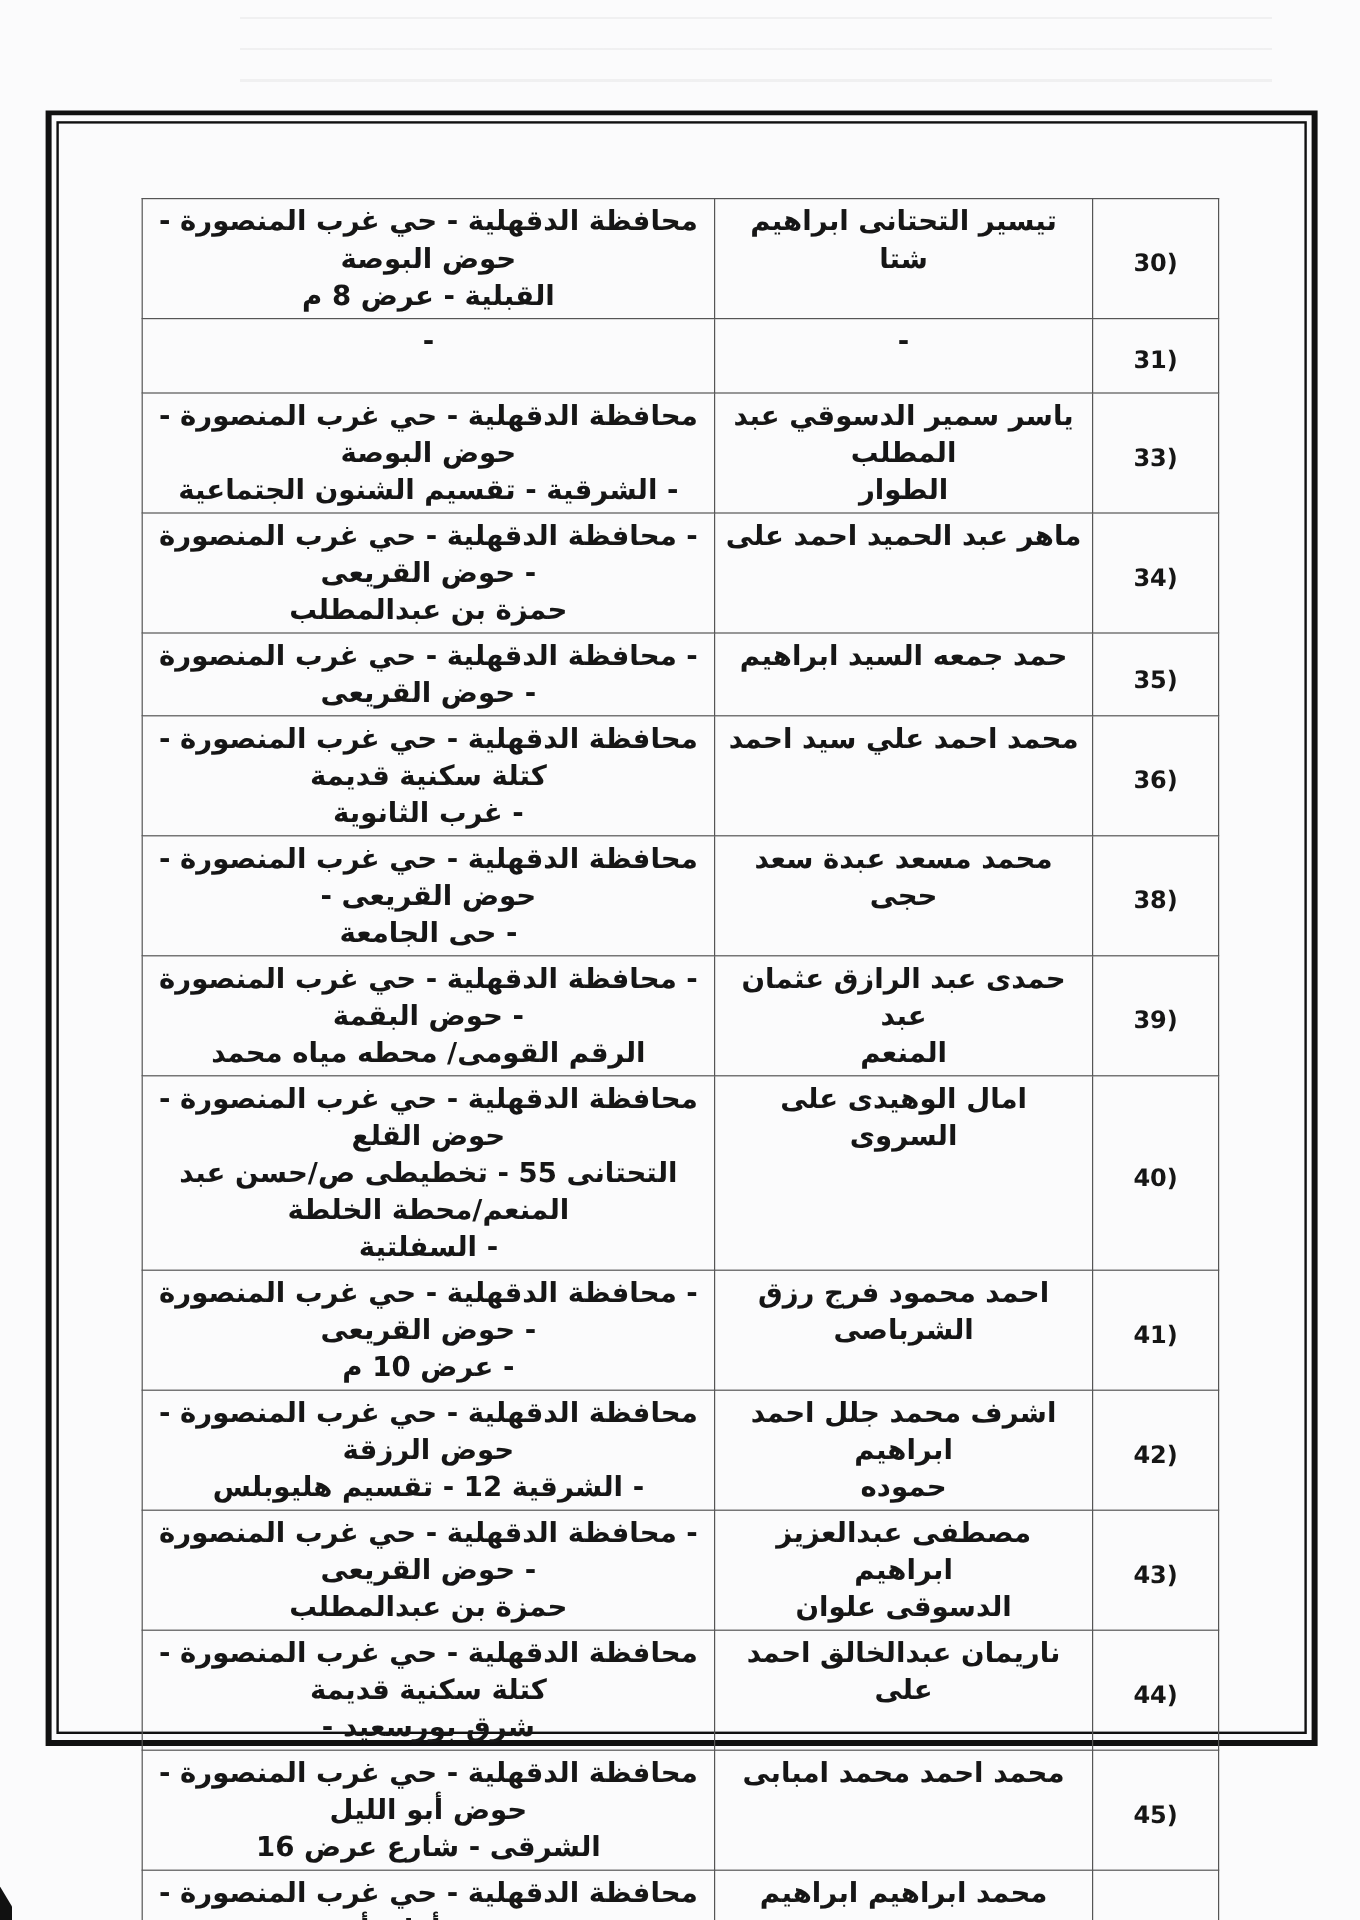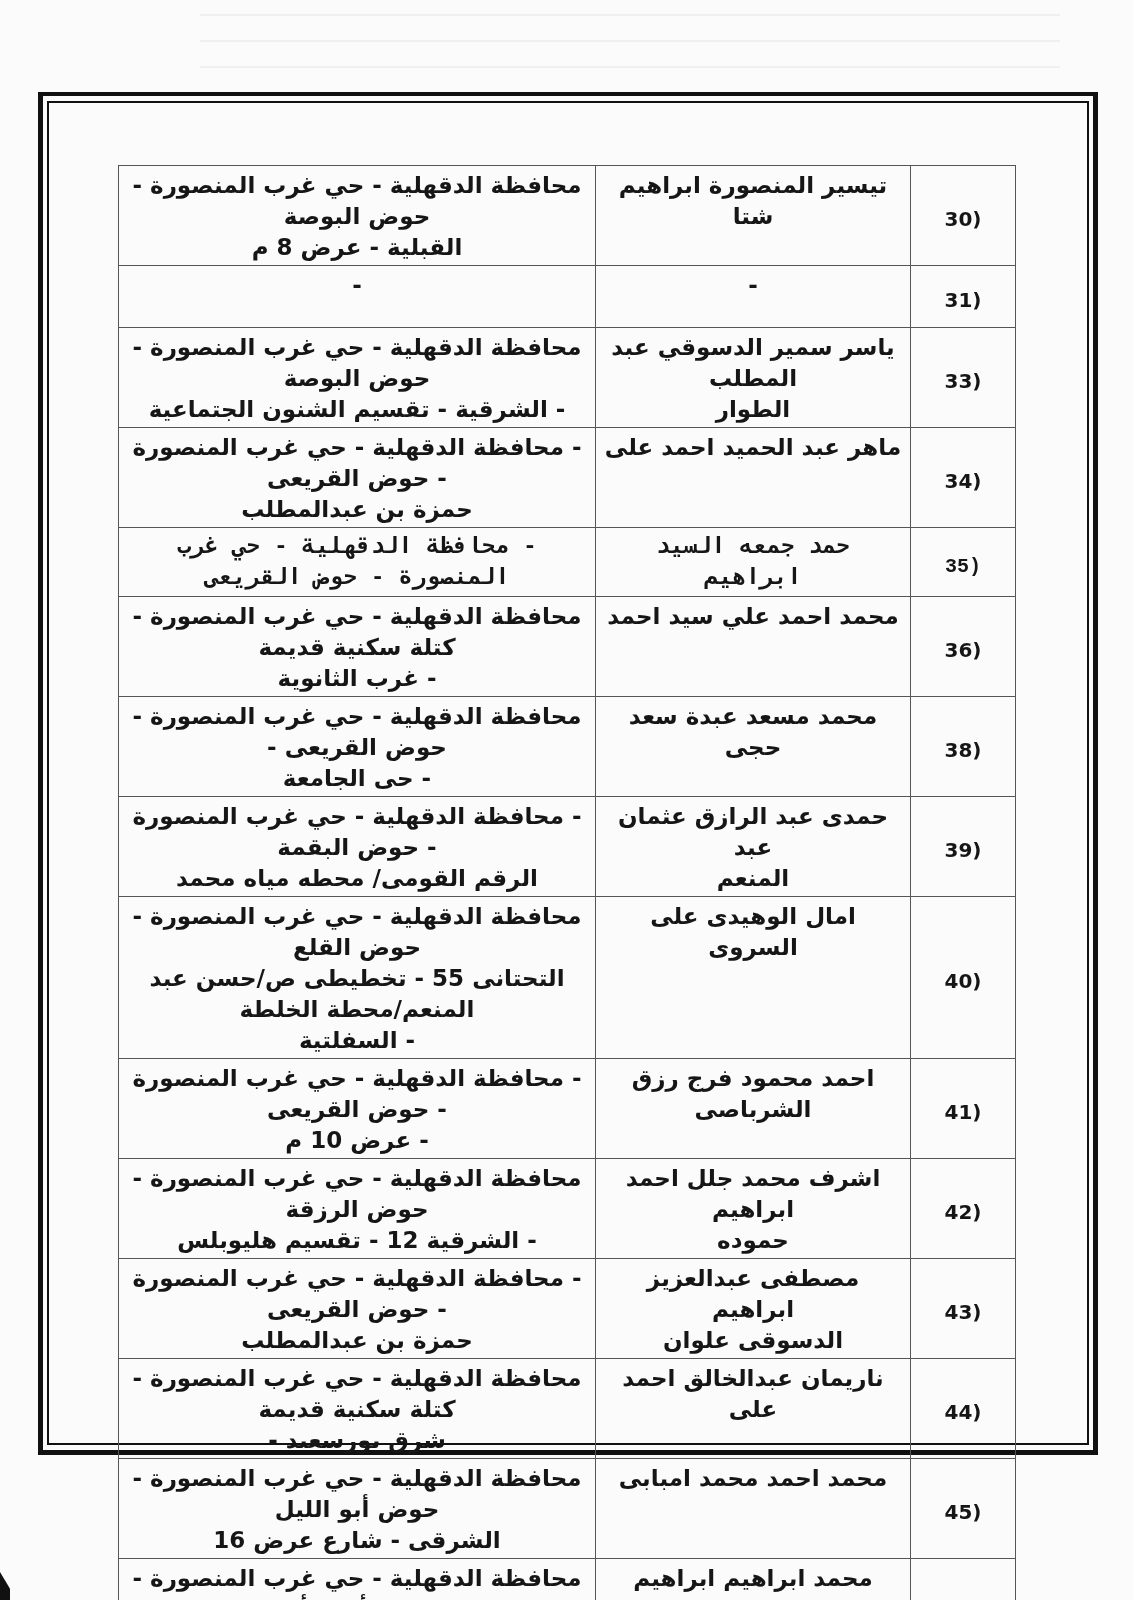--- a/index.html
+++ b/index.html
@@ -102,21 +102,21 @@
 
 <div class="table-wrap">
   <table class="records">
     <tbody id="rows-body">
 
   <tr style="height: 70px;">
     <td class="num-cell">
       <span class="cell-text">30)</span>
     </td>
     <td class="name-cell">
-      <span class="cell-text">تيسير المنصورة ابراهيم شتا</span>
+      <span class="cell-text">تيسير التحتانى ابراهيم شتا</span>
     </td>
     <td class="addr-cell">
       <span class="cell-text">محافظة الدقهلية - حي غرب المنصورة - حوض البوصة
 القبلية - عرض 8 م</span>
     </td>
   </tr>
 
   <tr style="height: 62px;">
     <td class="num-cell">
       <span class="cell-text">31)</span>
@@ -150,21 +150,21 @@
     </td>
     <td class="name-cell">
       <span class="cell-text">ماهر عبد الحميد احمد على</span>
     </td>
     <td class="addr-cell">
       <span class="cell-text">- محافظة الدقهلية - حي غرب المنصورة - حوض القريعى
 حمزة بن عبدالمطلب</span>
     </td>
   </tr>
 
-  <tr style="height: 68px; font-family: Liberation Mono, monospace;">
+  <tr style="height: 68px;">
     <td class="num-cell">
       <span class="cell-text">35)</span>
     </td>
     <td class="name-cell">
       <span class="cell-text">حمد جمعه السيد ابراهيم</span>
     </td>
     <td class="addr-cell">
       <span class="cell-text">- محافظة الدقهلية - حي غرب المنصورة - حوض القريعى</span>
     </td>
   </tr>

